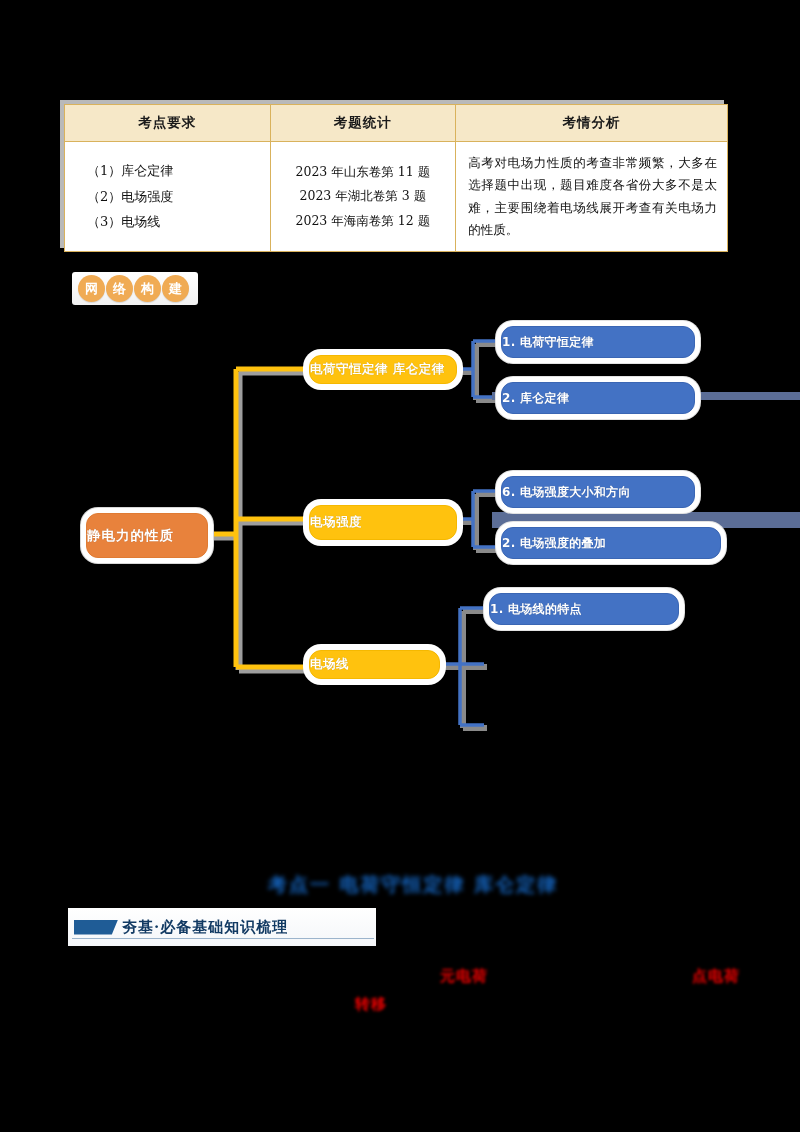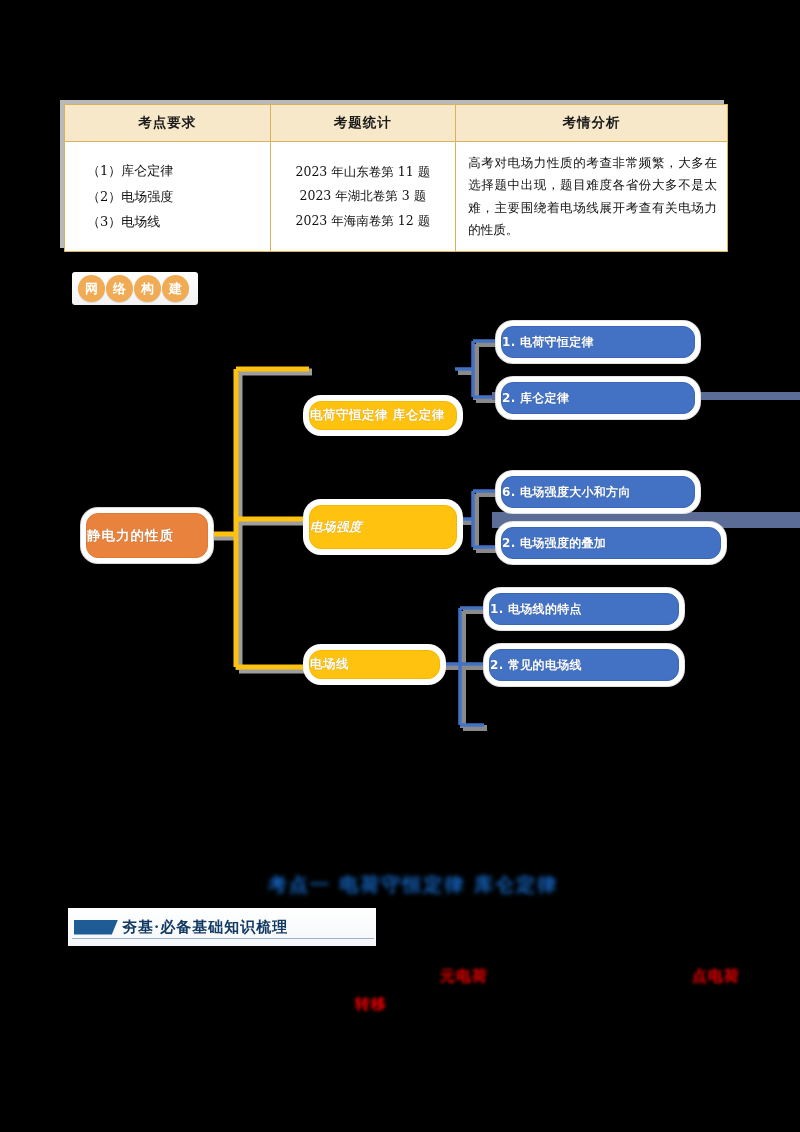--- a/index.html
+++ b/index.html
@@ -248,25 +248,25 @@
     </g>
   </svg>
 
   <div class="bleed-bar" style="left:492px;top:62px;width:320px;height:8px;"></div>
   <div class="bleed-bar" style="left:492px;top:182px;width:320px;height:16px;"></div>
 
   <div class="node nd-root" style="left:86px;top:183px;width:122px;height:45px;">
     <span>静电力的性质</span>
   </div>
 
-  <div class="node nd-branch" style="left:309px;top:25px;width:148px;height:29px;margin-top:46px;">
+  <div class="node nd-branch" style="left:309px;top:25px;width:148px;height:29px;">
     <span>电荷守恒定律  库仑定律</span>
   </div>
 
-  <div class="node nd-branch" style="left:309px;top:175px;width:148px;height:44px;font-style:italic;">
+  <div class="node nd-branch" style="left:309px;top:175px;width:148px;height:35px;">
     <span>电场强度</span>
   </div>
 
   <div class="node nd-branch" style="left:309px;top:320px;width:131px;height:29px;">
     <span>电场线</span>
   </div>
 
   <div class="node nd-leaf" style="left:501px;top:-4px;width:194px;height:32px;">
     <span>1. 电荷守恒定律</span>
   </div>
@@ -276,23 +276,20 @@
 
   <div class="node nd-leaf" style="left:501px;top:146px;width:194px;height:32px;">
     <span>6. 电场强度大小和方向</span>
   </div>
   <div class="node nd-leaf" style="left:501px;top:197px;width:220px;height:32px;">
     <span>2. 电场强度的叠加</span>
   </div>
 
   <div class="node nd-leaf" style="left:489px;top:263px;width:190px;height:32px;">
     <span>1. 电场线的特点</span>
-  </div>
-  <div class="node nd-leaf" style="left:489px;top:319px;width:190px;height:32px;">
-    <span>2. 常见的电场线</span>
   </div>
 </div>
 
 <div id="sec-title">考点一  电荷守恒定律  库仑定律</div>
 
 <div id="sub-head">
   <span class="para"></span>
   <span class="txt">夯基·必备基础知识梳理</span>
 </div>
 <div id="sub-head-rule"></div>

